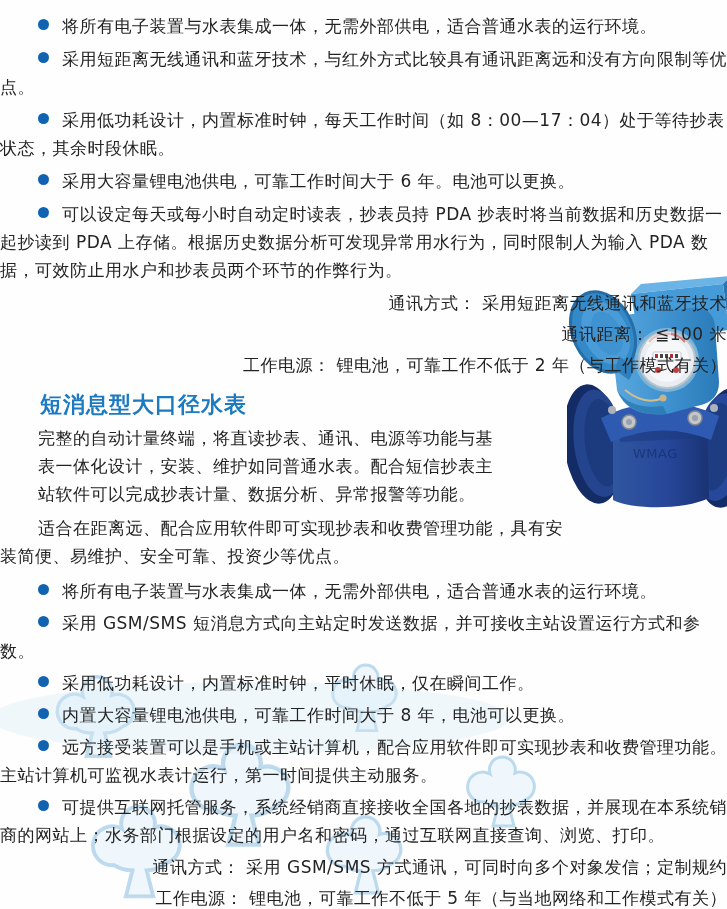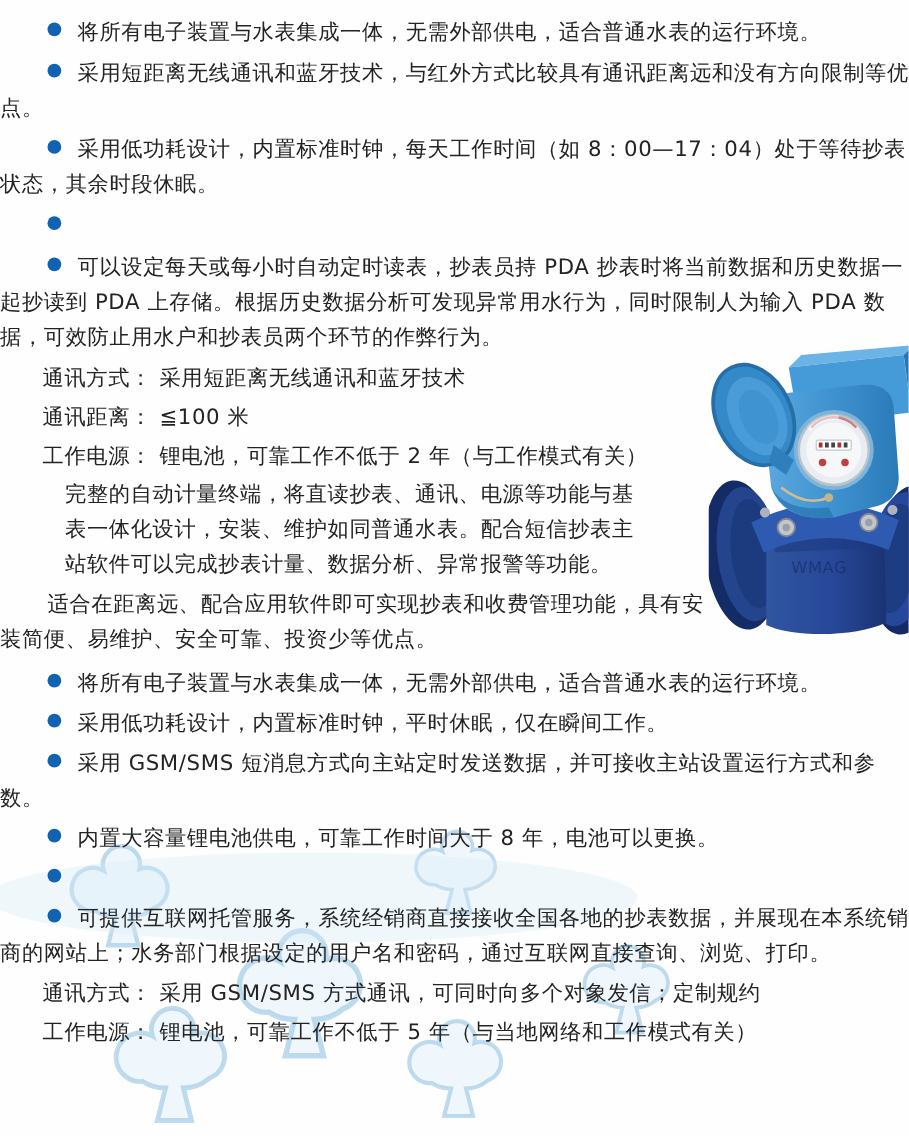--- a/index.html
+++ b/index.html
@@ -14,29 +14,29 @@
     line-height:28px;
     letter-spacing:.5px;
   }
   .content{position:relative;z-index:2;padding-top:12px;}
   p{margin:0 0 5px 0;}
   .bullet-para{text-indent:38px;padding-right:0;}
   .dot{
     display:inline-block;width:11px;height:11px;border-radius:50%;
     background:#1063b2;margin-right:13px;vertical-align:2px;
   }
-  .spec{padding-left:34px;margin:0 0 2px 0;line-height:29px;}
+  .spec{padding-left:34px;margin:0 0 2px 0;line-height:29px;text-align:right;}
   .spec-label{margin-right:6px;}
   .sec1-specs{margin-bottom:0;}
   .section-title{
     margin:12px 0 8px 0;padding-left:40px;
     font-size:22px;line-height:26px;font-weight:bold;color:#1b7ac0;
     letter-spacing:1px;
   }
-  .intro-1{margin-left:52px;width:470px;margin-bottom:4px;}
+  .intro-1{margin-left:38px;width:470px;margin-bottom:4px;font-family:Liberation Mono, monospace;}
   .intro-2{text-indent:38px;width:566px;margin-bottom:7px;}
   .sec2 .bullet-para{margin-bottom:4px;}
   .product-photo{
     position:absolute;left:567px;top:272px;width:184px;height:246px;z-index:1;
   }
   .watermark{position:absolute;left:0;top:648px;width:560px;height:261px;z-index:0;}
 </style>
 </head>
 <body>
 
@@ -139,40 +139,41 @@
       <circle cx="96" cy="126" r="3.5" fill="#c9b383"></circle>
     </svg>
   </div>
 
   <div class="content">
 
     <section class="sec1">
       <p class="bullet-para"><span class="dot"></span><span>将所有电子装置与水表集成一体，无需外部供电，适合普通水表的运行环境。</span></p>
       <p class="bullet-para"><span class="dot"></span><span>采用短距离无线通讯和蓝牙技术，与红外方式比较具有通讯距离远和没有方向限制等优点。</span></p>
       <p class="bullet-para"><span class="dot"></span><span>采用低功耗设计，内置标准时钟，每天工作时间（如 8：00—17：04）处于等待抄表状态，其余时段休眠。</span></p>
-      <p class="bullet-para"><span class="dot"></span></p>
+      <p class="bullet-para"><span class="dot"></span><span>采用大容量锂电池供电，可靠工作时间大于 6 年。电池可以更换。</span></p>
       <p class="bullet-para"><span class="dot"></span><span>可以设定每天或每小时自动定时读表，抄表员持 PDA 抄表时将当前数据和历史数据一起抄读到 PDA 上存储。根据历史数据分析可发现异常用水行为，同时限制人为输入 PDA 数据，可效防止用水户和抄表员两个环节的作弊行为。</span></p>
 
       <div class="sec1-specs">
         <p class="spec"><span class="spec-label">通讯方式：</span><span>采用短距离无线通讯和蓝牙技术</span></p>
         <p class="spec"><span class="spec-label">通讯距离：</span><span>≦100 米</span></p>
         <p class="spec"><span class="spec-label">工作电源：</span><span>锂电池，可靠工作不低于 2 年（与工作模式有关）</span></p>
       </div>
     </section>
 
     <section class="sec2">
+      <h2 class="section-title">短消息型大口径水表</h2>
 
       <p class="intro-1">完整的自动计量终端，将直读抄表、通讯、电源等功能与基表一体化设计，安装、维护如同普通水表。配合短信抄表主站软件可以完成抄表计量、数据分析、异常报警等功能。</p>
       <p class="intro-2">适合在距离远、配合应用软件即可实现抄表和收费管理功能，具有安装简便、易维护、安全可靠、投资少等优点。</p>
 
       <p class="bullet-para"><span class="dot"></span><span>将所有电子装置与水表集成一体，无需外部供电，适合普通水表的运行环境。</span></p>
+      <p class="bullet-para"><span class="dot"></span><span>采用 GSM/SMS 短消息方式向主站定时发送数据，并可接收主站设置运行方式和参数。</span></p>
       <p class="bullet-para"><span class="dot"></span><span>采用低功耗设计，内置标准时钟，平时休眠，仅在瞬间工作。</span></p>
-      <p class="bullet-para"><span class="dot"></span><span>采用 GSM/SMS 短消息方式向主站定时发送数据，并可接收主站设置运行方式和参数。</span></p>
       <p class="bullet-para"><span class="dot"></span><span>内置大容量锂电池供电，可靠工作时间大于 8 年，电池可以更换。</span></p>
-      <p class="bullet-para"><span class="dot"></span></p>
+      <p class="bullet-para"><span class="dot"></span><span>远方接受装置可以是手机或主站计算机，配合应用软件即可实现抄表和收费管理功能。主站计算机可监视水表计运行，第一时间提供主动服务。</span></p>
       <p class="bullet-para"><span class="dot"></span><span>可提供互联网托管服务，系统经销商直接接收全国各地的抄表数据，并展现在本系统销商的网站上；水务部门根据设定的用户名和密码，通过互联网直接查询、浏览、打印。</span></p>
 
       <div>
         <p class="spec"><span class="spec-label">通讯方式：</span><span>采用 GSM/SMS 方式通讯，可同时向多个对象发信；定制规约</span></p>
         <p class="spec"><span class="spec-label">工作电源：</span><span>锂电池，可靠工作不低于 5 年（与当地网络和工作模式有关）</span></p>
       </div>
     </section>
   </div>
 </div>
 

